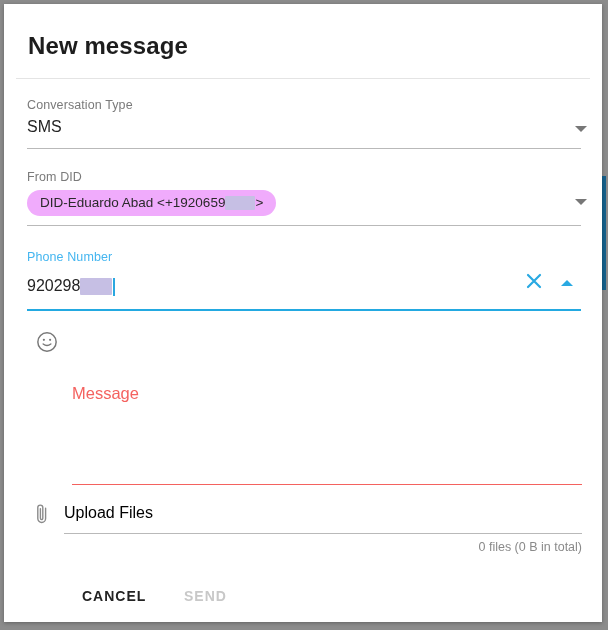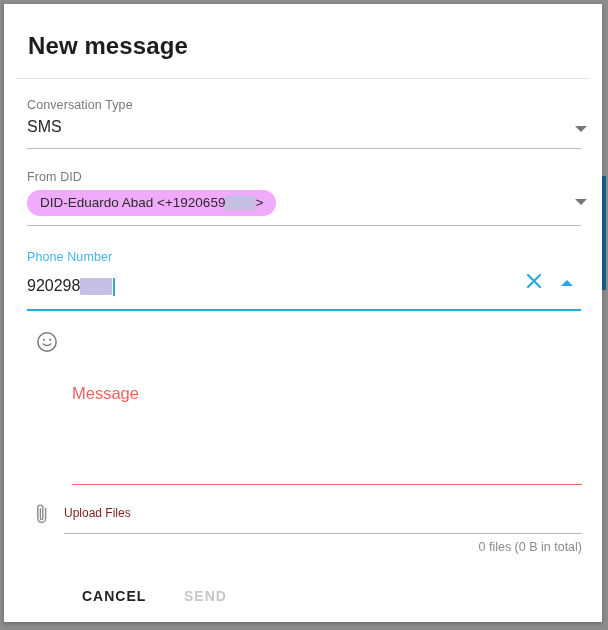--- a/index.html
+++ b/index.html
@@ -191,22 +191,22 @@
   }
 
   
   #upload-field {
     position: absolute;
     left: 60px;
     top: 498px;
     width: 518px;
   }
   .upload-label {
-    font-size: 12px;
-    color: #7f1d1d;
+    font-size: 16px;
+    color: #000000;
     line-height: 22px;
   }
   #upload-field .field-underline { margin-top: 9px; }
   .files-summary {
     position: absolute;
     right: 0;
     top: 38px;
     font-size: 12.5px;
     color: #8a8a8a;
   }

